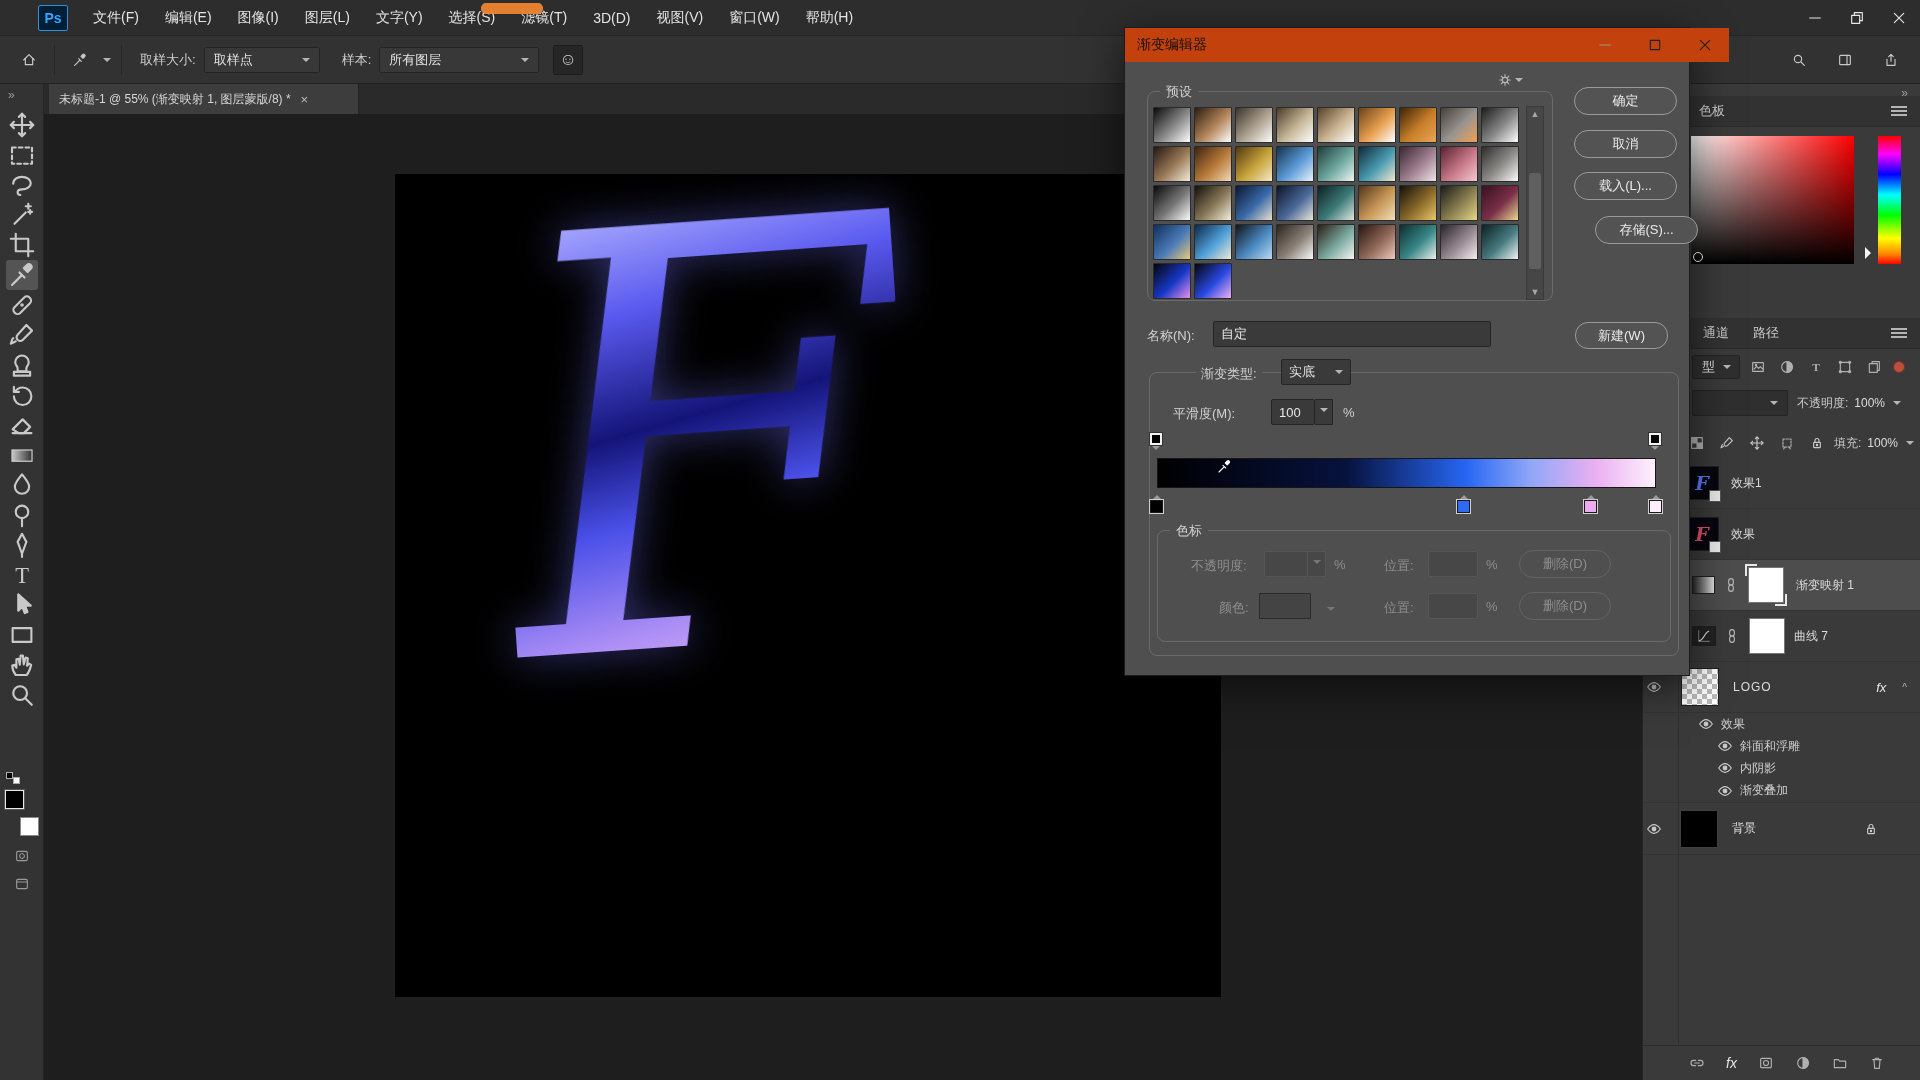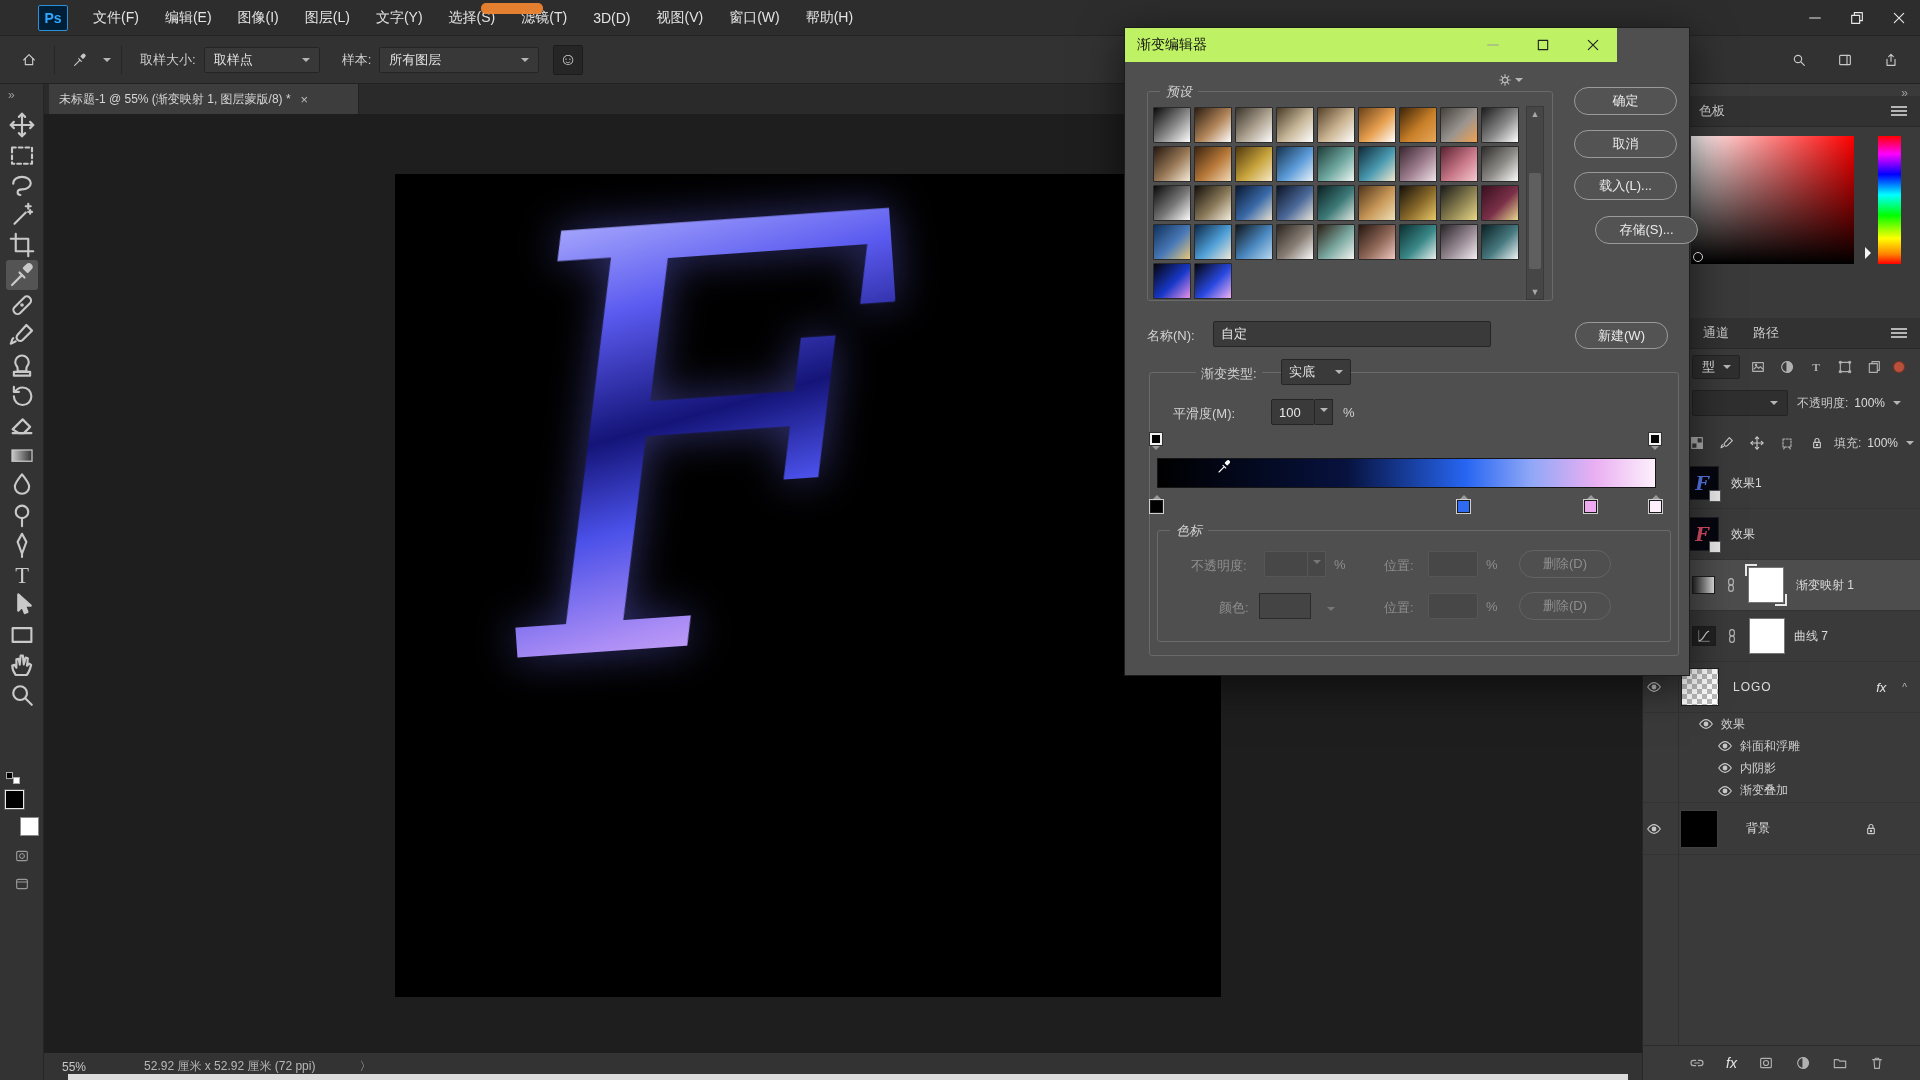--- a/index.html
+++ b/index.html
@@ -123,25 +123,25 @@
   .chev-up { color:#b5b5b5; font-size:10px; }
   .sub-row { position:absolute; left:0; width:278px; display:flex; align-items:center; }
   .sub-row .lname { color:#cfcfcf; font-size:12px; }
   .layers-bottom { position:absolute; left:0; top:961px; width:278px; height:35px; background:#3a3a3a; border-top:1px solid #2c2c2c;
                    display:flex; align-items:center; gap:21px; padding-left:46px; }
   .layers-bottom svg { width:16px; height:16px; }
 
   
   .dialog { position:absolute; left:1124px; top:27px; width:566px; height:649px; background:#4f4f4f;
             border:1px solid #1c1c1c; box-shadow:0 10px 40px rgba(0,0,0,.6); z-index:20; }
-  .dlg-titlebar { position:absolute; left:0; top:0; width:492px; height:34px; background:#bef264; display:flex; align-items:center; }
+  .dlg-titlebar { position:absolute; left:0; top:0; width:604px; height:34px; background:#c2410c; display:flex; align-items:center; }
   .dlg-title { color:#111; font-size:14px; margin-left:12px; }
   .dlg-controls { position:absolute; right:16px; top:0; height:34px; display:flex; align-items:center; gap:34px; }
   .dlg-controls svg { width:14px; height:14px; }
-  .fieldset { position:absolute; border:1px solid #6a6a6a; border-radius:3px;font-style:italic; }
+  .fieldset { position:absolute; border:1px solid #6a6a6a; border-radius:8px; }
   .flab { position:absolute; top:-9px; left:12px; background:#4f4f4f; padding:0 6px; font-size:13px; color:#d2d2d2; }
   .preset-grid { position:absolute; left:5px; top:15px; width:372px; display:grid;
                  grid-template-columns:repeat(9,38px); grid-auto-rows:36px; gap:3px; }
   .swatch { border:1px solid #2a2a2a; border-radius:1px; }
   .gear-btn { position:absolute; left:372px; top:44px; display:flex; align-items:center; }
   .gear-btn svg { width:16px; height:16px; }
   .vscroll { position:absolute; left:401px; top:78px; width:18px; height:194px; background:#464646; border:1px solid #3a3a3a; }
   .vscroll .arr { position:absolute; left:0; width:16px; text-align:center; color:#a8a8a8; font-size:9px; }
   .vscroll .thumbbar { position:absolute; left:2px; top:66px; width:12px; height:96px; background:#5f5f5f; border-radius:2px; }
   .pbtn { position:absolute; width:103px; height:28px; border:1px solid #9a9a9a; border-radius:14px; background:#535353;
@@ -428,26 +428,20 @@
       <span class="close">×</span>
     </div>
   </div>
 
   <div class="pasteboard">
     <div class="canvas">
       <span class="chrome-text logo-f">F</span>
     </div>
   </div>
 
-  <div class="status-bar">
-    <span class="status-zoom">55%</span>
-    <span class="status-size">52.92 厘米 x 52.92 厘米 (72 ppi)</span>
-    <span class="status-chevron">〉</span>
-    <span class="taskbar-strip"></span>
-  </div>
 
   <div class="right-panels">
     <span class="rp-collapse">»</span>
 
     <div class="rp-tabrow" style="top:12px">
       <span class="rp-tab" style="margin-left:44px">色板</span>
       <span class="burger">
           <span></span>
           <span></span>
           <span></span>
@@ -685,21 +679,21 @@
         <span class="eye">
             <span style="display: inline-flex; width: 16px; height: 16px;">
               <svg viewBox="0 0 24 24" fill="none" stroke="#c9c9c9" stroke-width="1.7" stroke-linecap="round" stroke-linejoin="round" style="width:100%;height:100%">
                 <path d="M2.5 12C6 7.2 9 5.5 12 5.5S18 7.2 21.5 12C18 16.8 15 18.5 12 18.5S6 16.8 2.5 12z"></path>
                 <circle cx="12" cy="12" r="2.8" fill="#c9c9c9"></circle>
               </svg>
             </span>
           </span>
         <span style="width:15px"></span>
         <span class="thumb-black"></span>
-        <span class="lname" style="margin-left:28px">背景</span>
+        <span class="lname" style="margin-left:14px">背景</span>
         <span style="margin-left: auto; margin-right: 42px; display: inline-flex; width: 16px; height: 16px;">
             <svg viewBox="0 0 24 24" fill="none" stroke="#c9c9c9" stroke-width="1.7" stroke-linecap="round" stroke-linejoin="round" style="width:100%;height:100%">
               <rect x="7" y="11" width="10" height="8" rx="1"></rect>
               <path d="M9 11V8.2a3 3 0 016 0V11"></path>
               <circle cx="12" cy="15" r="1" fill="#c9c9c9"></circle>
             </svg>
           </span>
       </div>
     </div>
 

